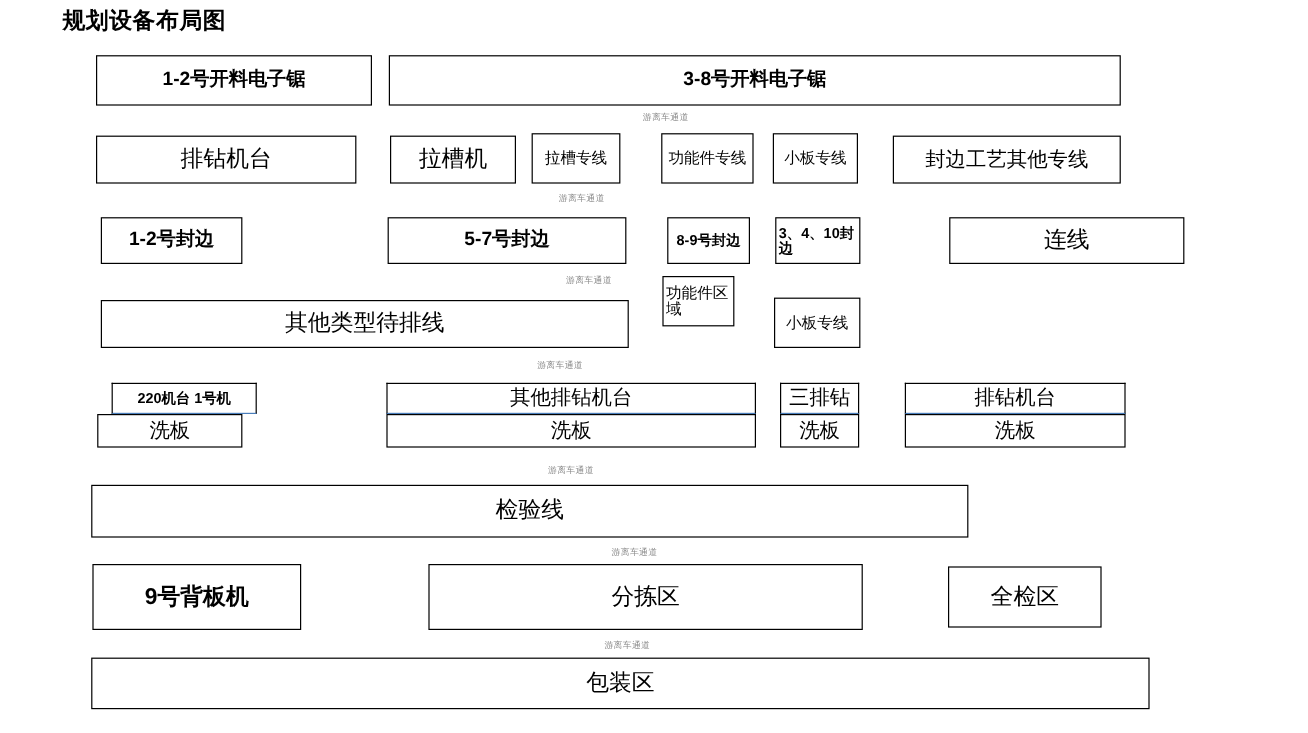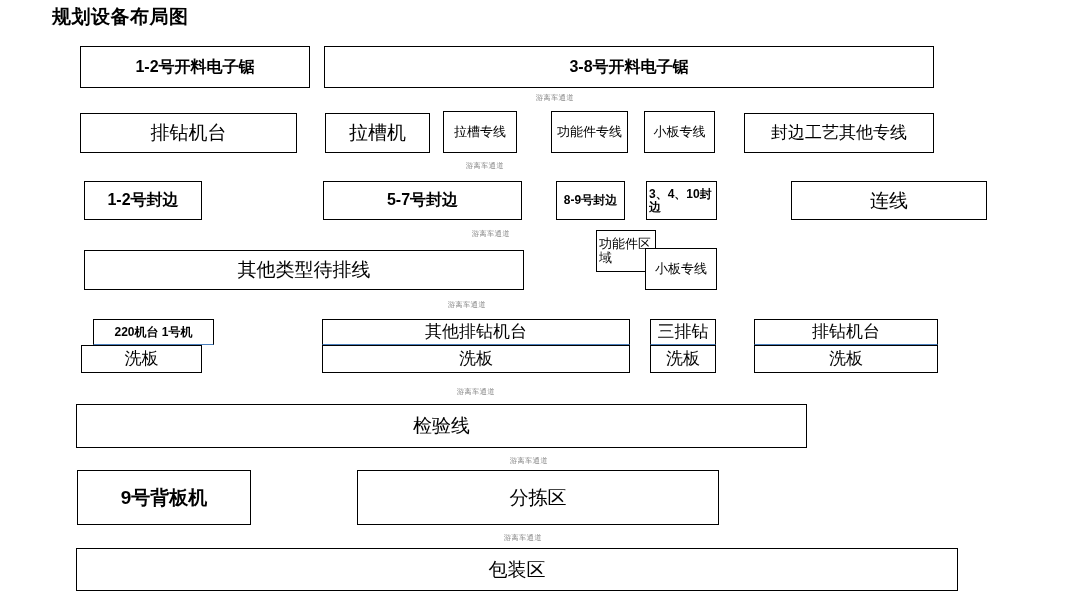--- a/index.html
+++ b/index.html
@@ -107,21 +107,21 @@
 
   <div class="box num" style="left:84px;  top:181px; width:118px; height:39px;">1-2号封边</div>
   <div class="box num" style="left:323px; top:181px; width:199px; height:39px;">5-7号封边</div>
   <div class="box num-sm" style="left:556px; top:181px; width:69px;  height:39px;">8-9号封边</div>
   <div class="box num-sm" style="left:646px; top:181px; width:71px;  height:39px;">3、4、10封边</div>
   <div class="box lg" style="left:748px; top:181px; width:196px; height:39px;margin-left:43px;">连线</div>
 
   <div class="lane" style="left:470px; top:228px;">游离车通道</div>
 
   <div class="box lg" style="left:84px;  top:250px; width:440px; height:40px;">其他类型待排线</div>
-  <div class="box sm" style="left:552px; top:230px; width:60px;  height:42px;margin-left:44px;">功能件区域</div>
+  <div class="box sm" style="left:552px; top:230px; width:60px;  height:42px;">功能件区域</div>
   <div class="box sm" style="left:645px; top:248px; width:72px;  height:42px;">小板专线</div>
 
   <div class="lane" style="left:446px; top:299px;">游离车通道</div>
 
   <div class="box num-sm stack-top" style="left:81px;  top:319px; width:121px; height:26px;margin-left:12px;">220机台 1号机</div>
   <div class="box md" style="left:81px;  top:345px; width:121px; height:28px;">洗板</div>
 
   <div class="box md stack-top" style="left:322px; top:319px; width:308px; height:26px;">其他排钻机台</div>
   <div class="box md" style="left:322px; top:345px; width:308px; height:28px;">洗板</div>
 
@@ -132,18 +132,19 @@
   <div class="box md" style="left:754px; top:345px; width:184px; height:28px;">洗板</div>
 
   <div class="lane" style="left:455px; top:386px;">游离车通道</div>
 
   <div class="box lg" style="left:76px;  top:404px; width:731px; height:44px;">检验线</div>
 
   <div class="lane" style="left:508px; top:455px;">游离车通道</div>
 
   <div class="box lg num" style="left:77px;  top:470px; width:174px; height:55px;">9号背板机</div>
   <div class="box lg" style="left:357px; top:470px; width:362px; height:55px;">分拣区</div>
+  <div class="box lg" style="left:790px; top:472px; width:128px; height:51px;">全检区</div>
 
   <div class="lane" style="left:502px; top:532px;">游离车通道</div>
 
   <div class="box lg" style="left:76px;  top:548px; width:882px; height:43px;">包装区</div>
 
 </div>
 
 </body></html>

